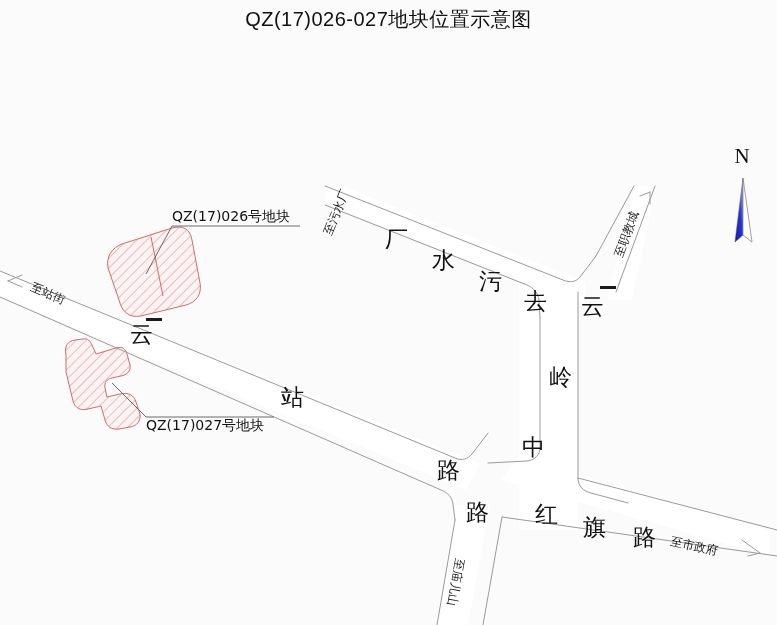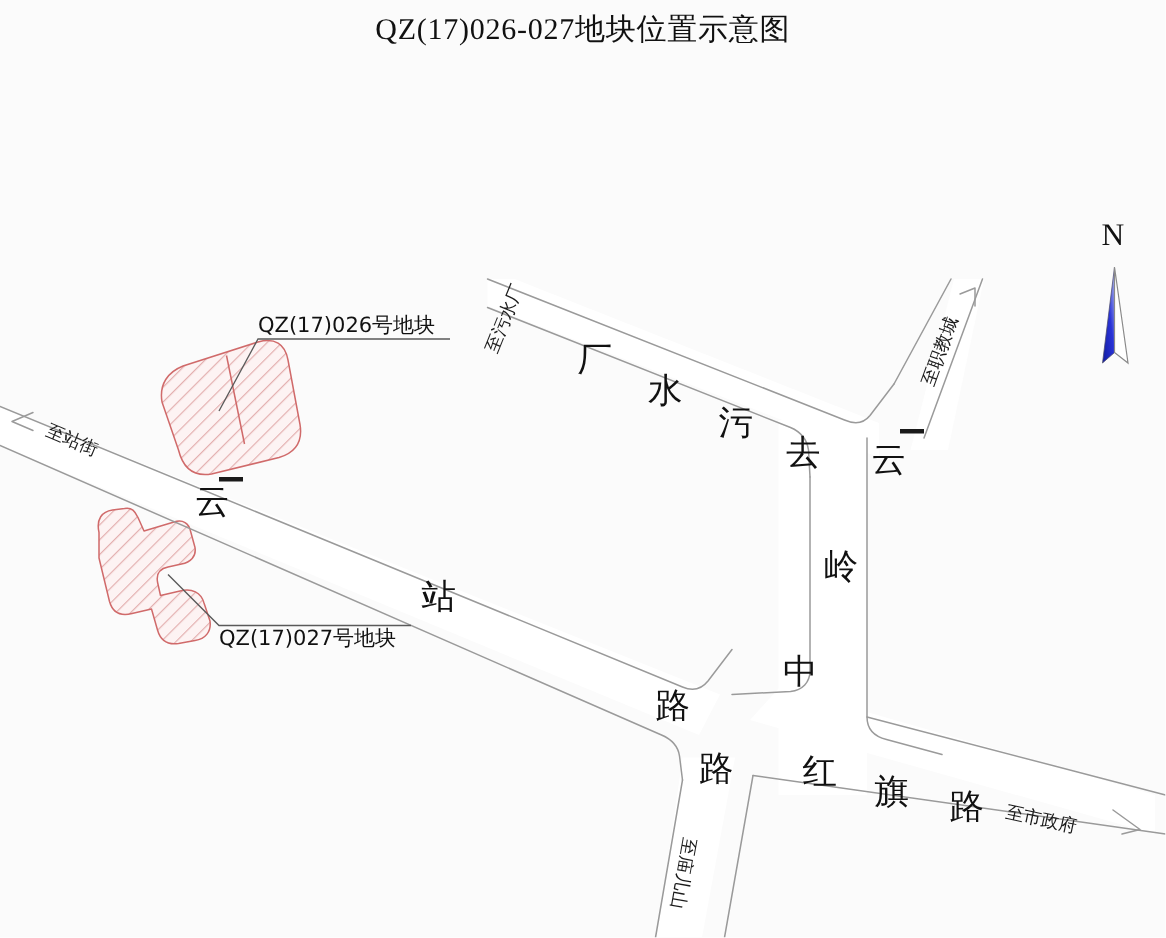--- a/index.html
+++ b/index.html
@@ -19,21 +19,21 @@
     width: 777px;
     height: 625px;
     background: #fbfbfb;
   }
   #title {
     position: absolute;
     top: 6px;
     left: 0;
     width: 777px;
     text-align: center;
-    font-family: Liberation Serif, serif;
+    font-family: Liberation Sans, sans-serif;
     font-size: 20px;
     letter-spacing: 0.5px;
     color: #111111;
     white-space: nowrap;
   }
   svg#map-canvas {
     position: absolute;
     top: 0;
     left: 0;
     width: 777px;

